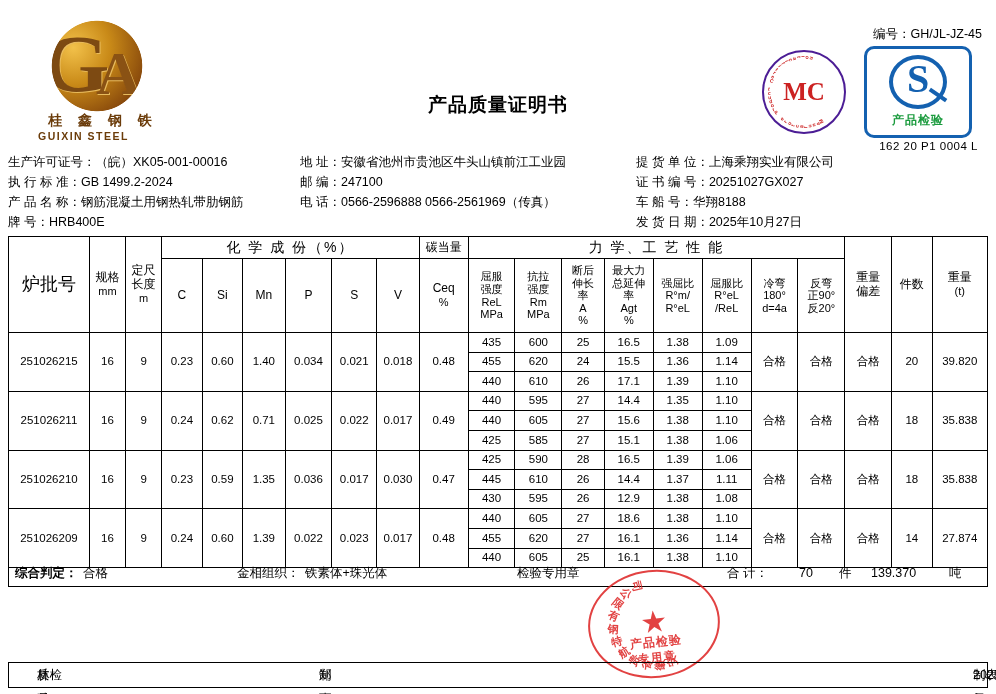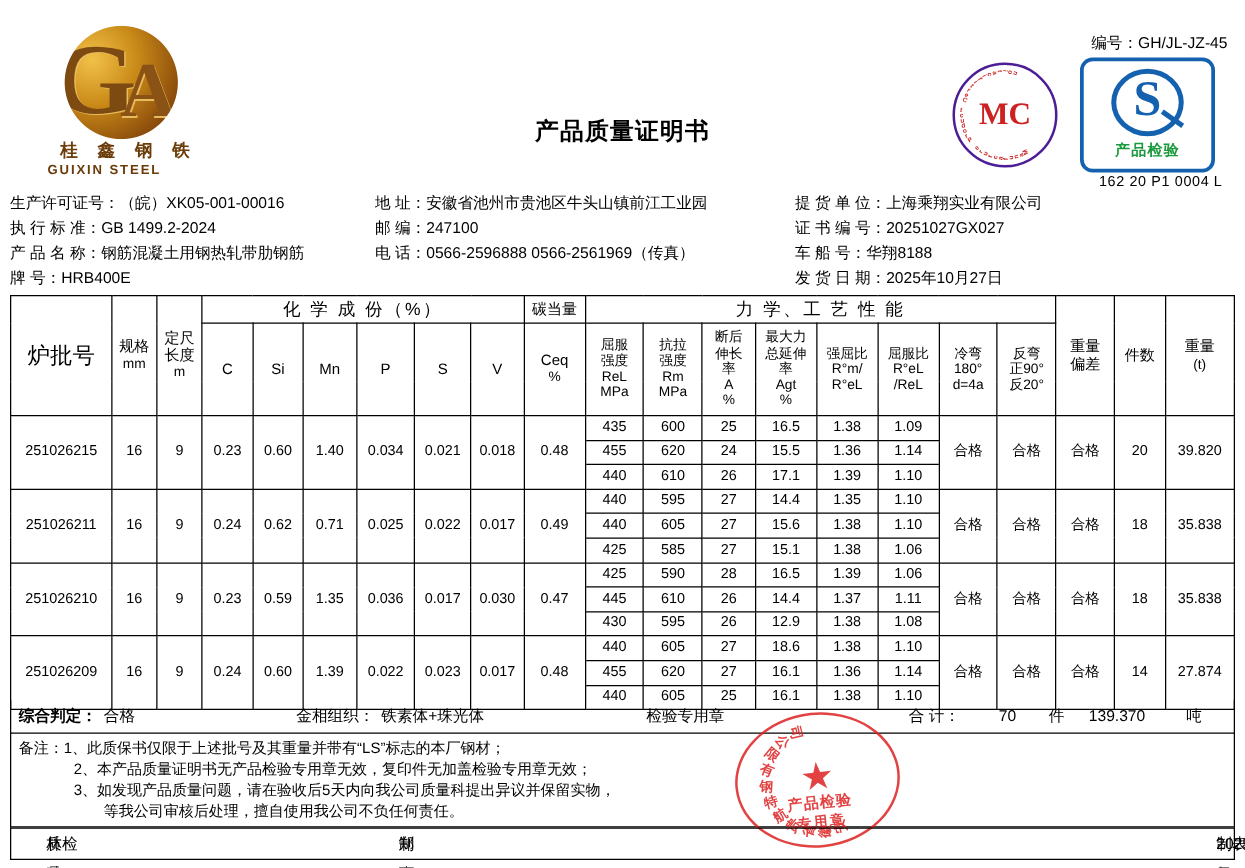--- a/index.html
+++ b/index.html
@@ -551,28 +551,20 @@
       <span class="b-b" style="left:296px">铁素体+珠光体</span>
       <span class="b-c">检验专用章</span>
       <span class="b-d">合 计：</span>
       <span class="b-d" style="left:790px">70</span>
       <span class="b-e">件</span>
       <span class="b-e" style="left:862px">139.370</span>
       <span class="b-f">吨</span>
     </div>
   </div>
 
-  <div class="notes">
-    <div class="nline">
-      <span>备注：</span><span>1、此质保书仅限于上述批号及其重量并带有“LS”标志的本厂钢材；</span>
-    </div>
-    <div class="nline indent">2、本产品质量证明书无产品检验专用章无效，复印件无加盖检验专用章无效；</div>
-    <div class="nline indent">3、如发现产品质量问题，请在验收后5天内向我公司质量科提出异议并保留实物，</div>
-    <div class="nline indent" style="padding-left:68px">等我公司审核后处理，擅自使用我公司不负任何责任。</div>
-  </div>
 
   <div class="stamp">
     <div class="arc" id="stamp-arc">
         <span style="transform: rotate(-190deg) translate(0px, -46px) rotate(90deg);">安</span>
         <span style="transform: rotate(-171.818deg) translate(0px, -46px) rotate(90deg);">徽</span>
         <span style="transform: rotate(-153.636deg) translate(0px, -46px) rotate(90deg);">省</span>
         <span style="transform: rotate(-135.455deg) translate(0px, -46px) rotate(90deg);">贵</span>
         <span style="transform: rotate(-117.273deg) translate(0px, -46px) rotate(90deg);">航</span>
         <span style="transform: rotate(-99.0909deg) translate(0px, -46px) rotate(90deg);">特</span>
         <span style="transform: rotate(-80.9091deg) translate(0px, -46px) rotate(90deg);">钢</span>

